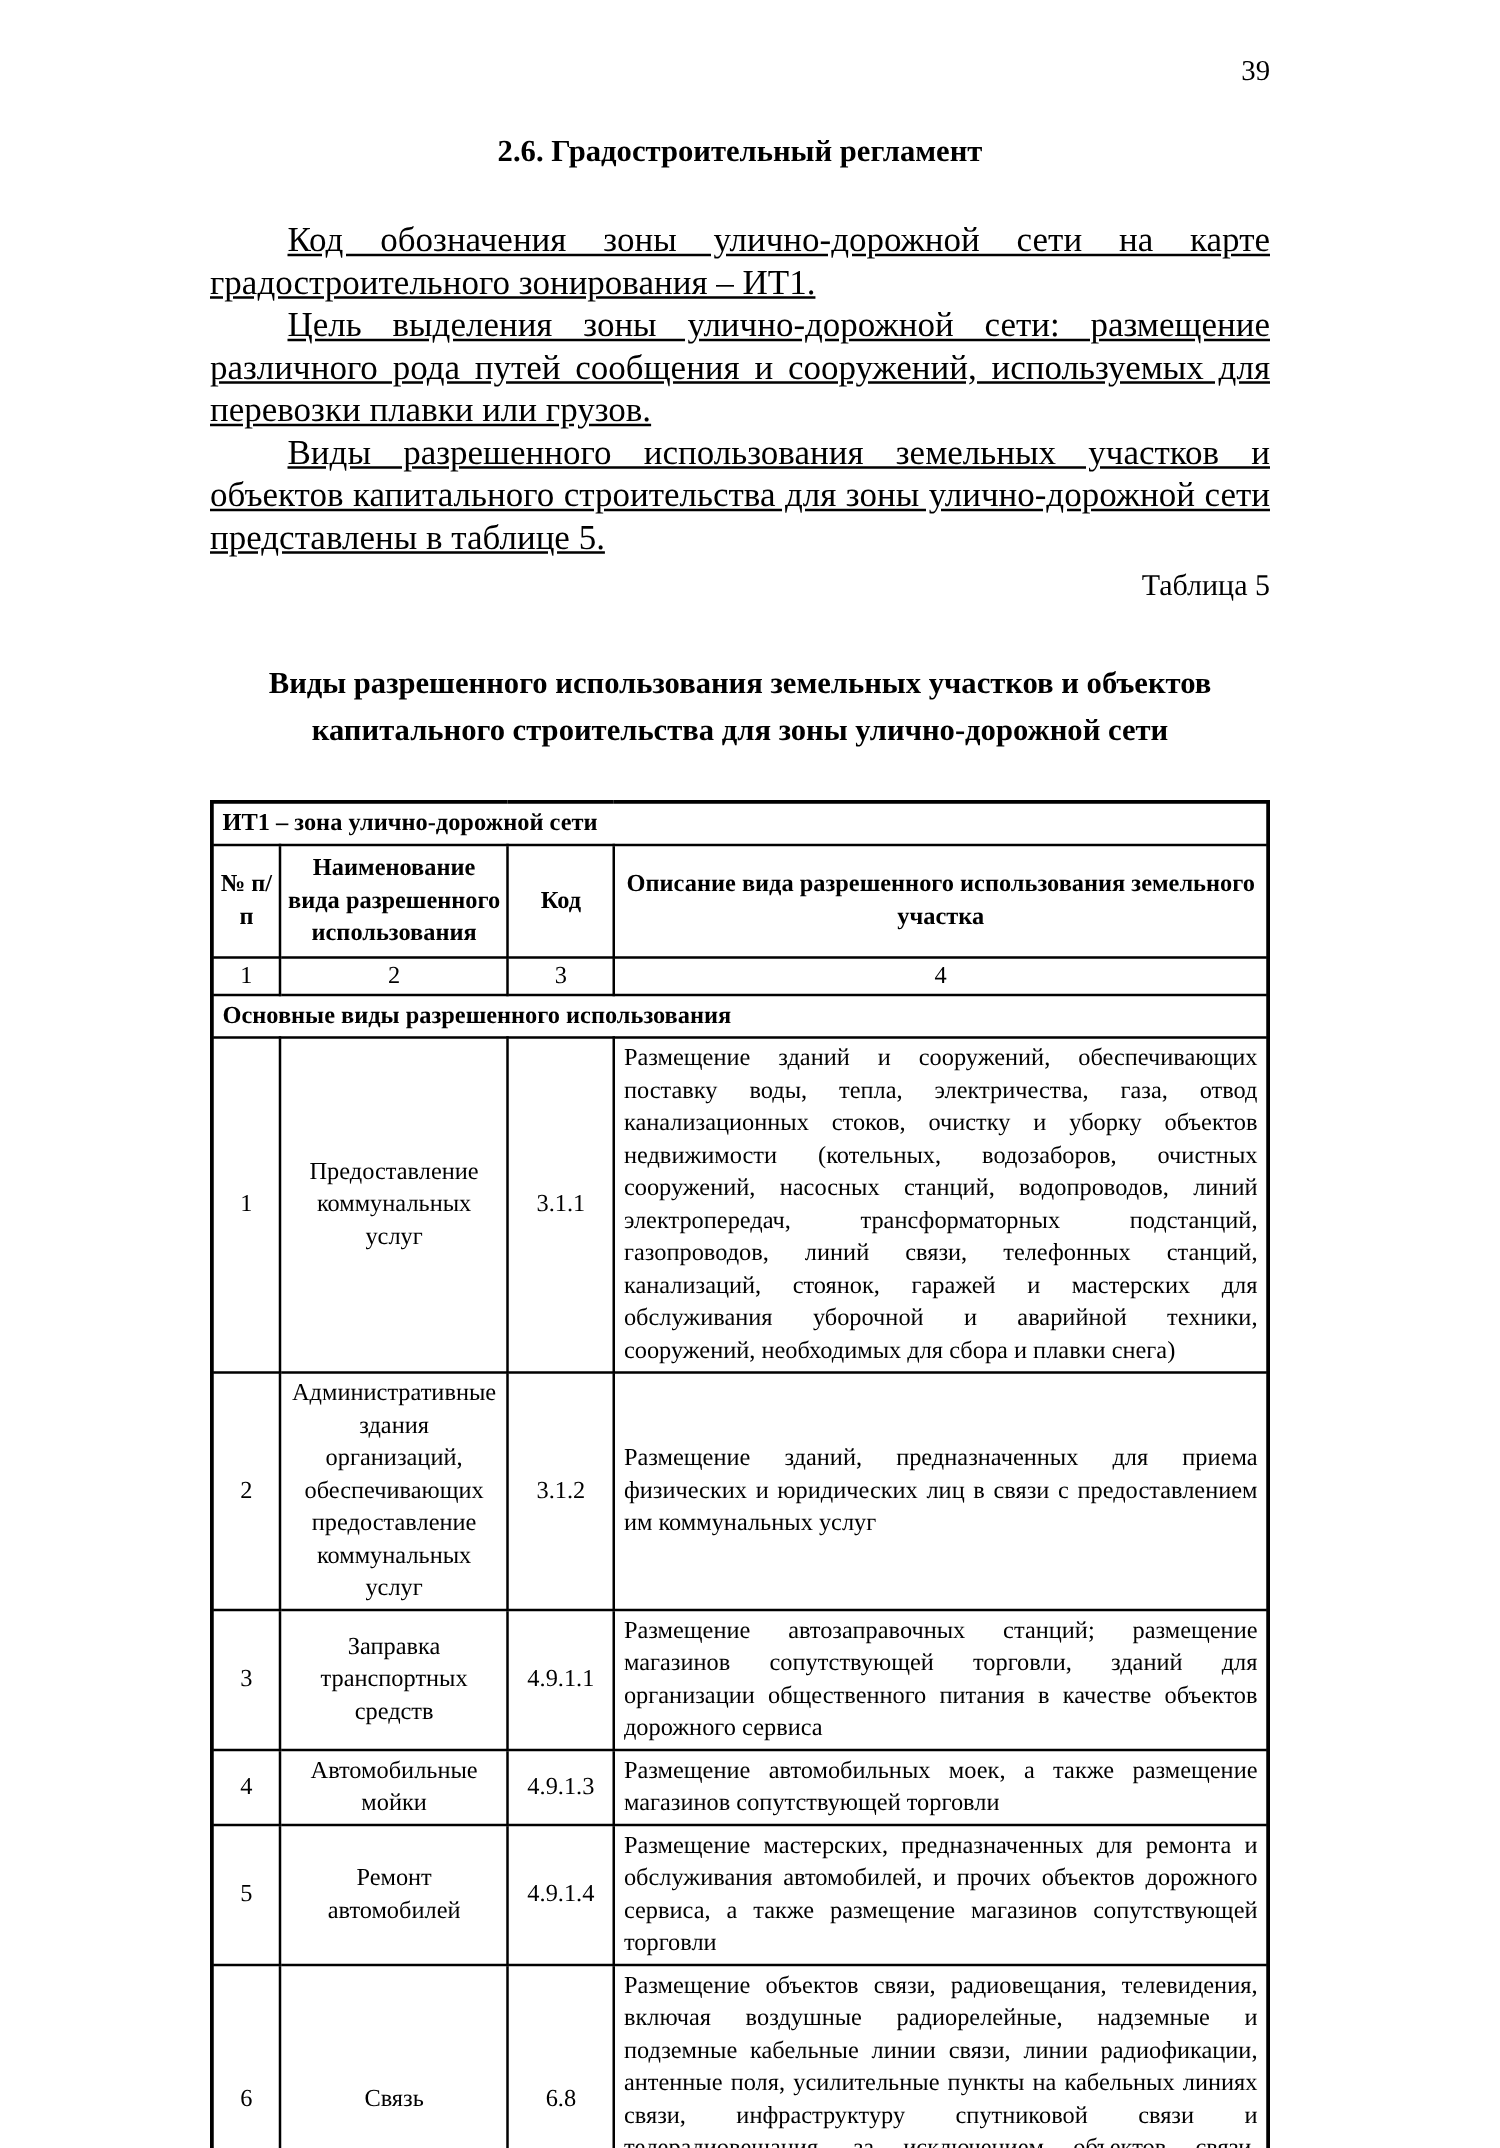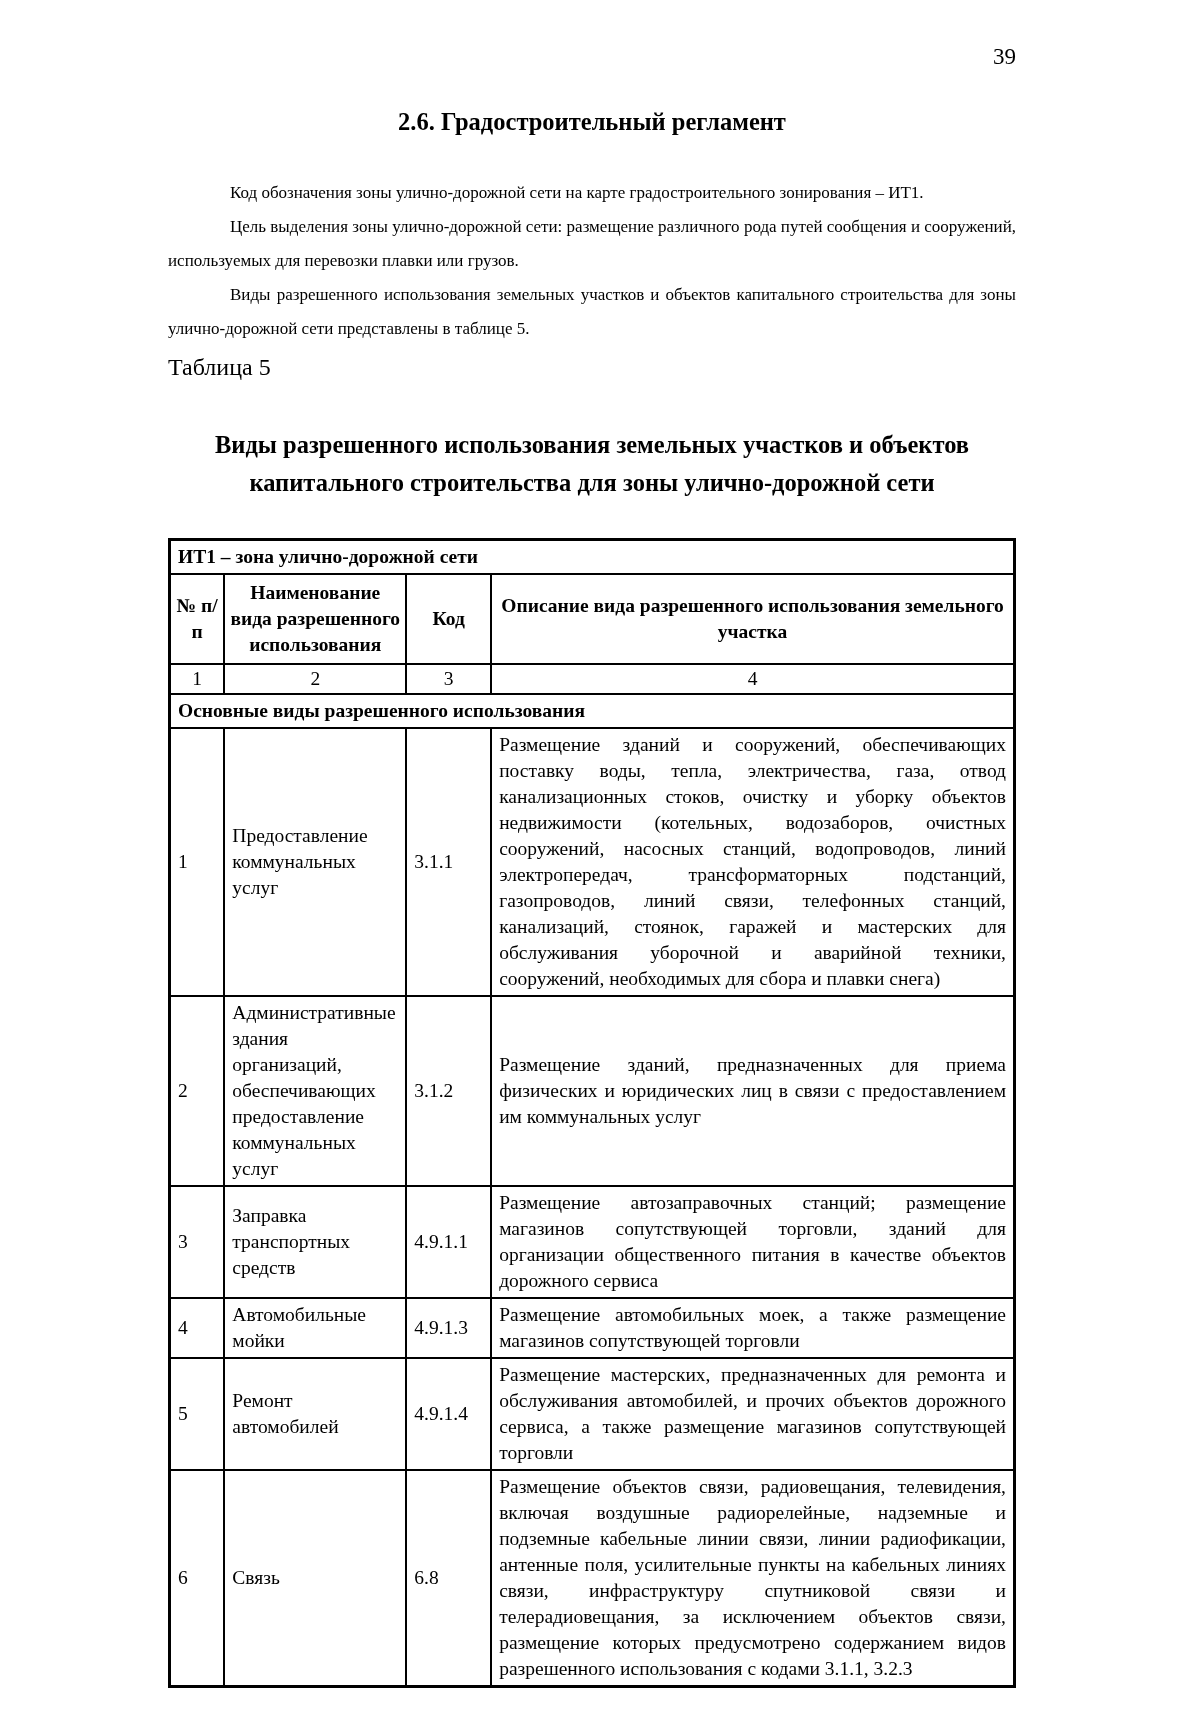--- a/index.html
+++ b/index.html
@@ -23,28 +23,29 @@
   }
   .doc-title {
     margin-top: 34px;
     text-align: center;
     font-weight: bold;
     font-size: 24.5px;
     line-height: 36px;
   }
   .body-text { margin-top: 36px; }
   .para {
-    font-size: 17px;
+    font-size: 28px;
     line-height: 34px;
     text-align: justify;
     text-indent: 62px;
+    text-decoration: underline;
   }
   .table-ref {
     margin-top: 4px;
-    text-align: left;
+    text-align: right;
     font-size: 24px;
     line-height: 34px;
   }
   .table-caption {
     margin-top: 42px;
     margin-bottom: 36px;
     text-align: center;
     font-weight: bold;
     font-size: 24.5px;
     line-height: 38px;
@@ -64,21 +65,21 @@
   }
   .reg-table th {
     font-weight: bold;
     text-align: center;
     padding: 5px 4px;
   }
   .zone-header, .section-header {
     font-weight: bold;
     text-align: left;
   }
-  .cell-center { text-align: left; }
+  .cell-center { text-align: center; }
   .cell-desc { text-align: justify; padding: 4px 9px; }
   .colnum-row td { text-align: center; padding: 1px 4px; }
 </style>
 </head>
 <body>
 
 <div class="page">
 
   <div class="page-number">39</div>
 

